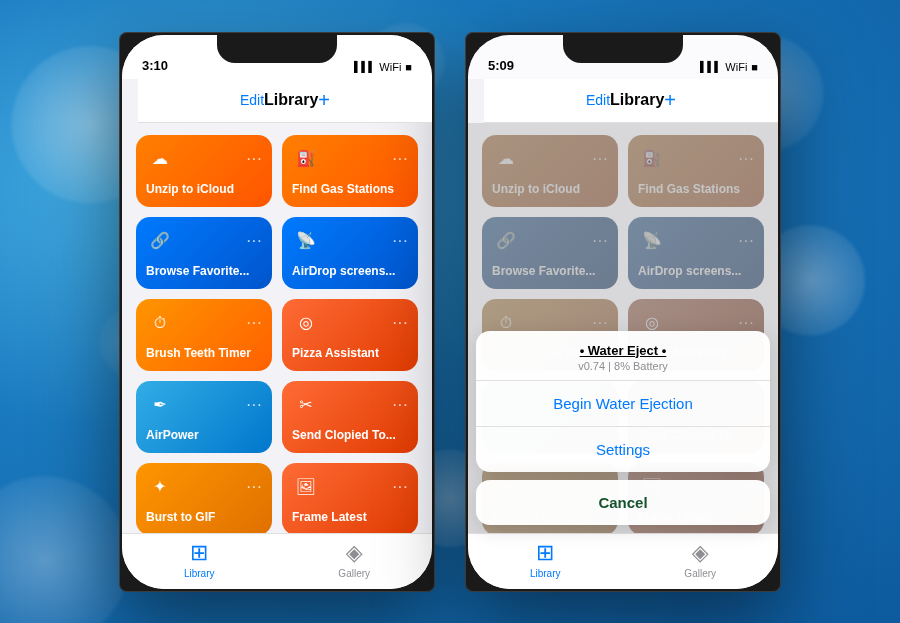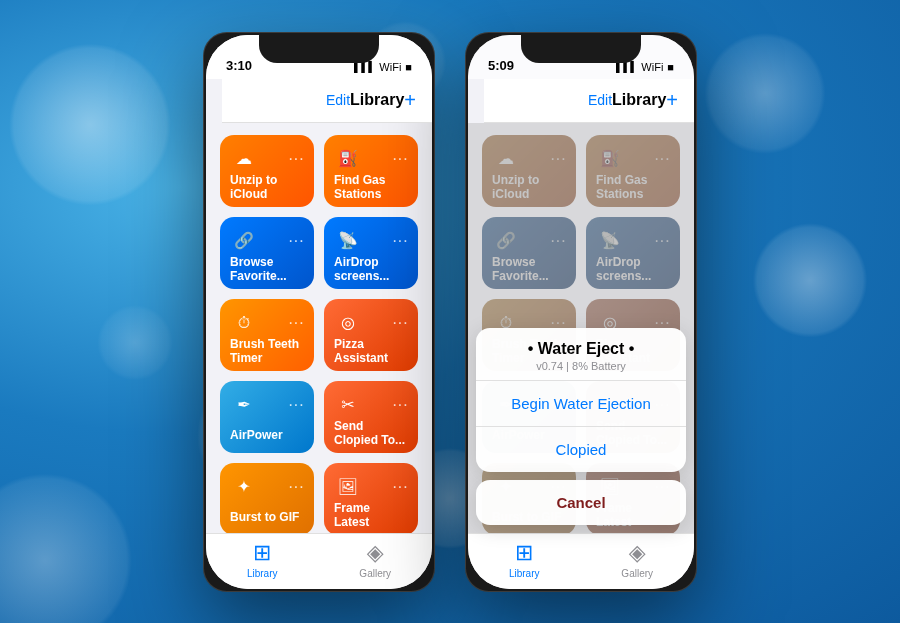--- a/index.html
+++ b/index.html
@@ -40,24 +40,24 @@
     .phones-container {
       position: absolute;
       inset: 0;
       display: flex;
       justify-content: center;
       align-items: center;
       gap: 30px;
     }
 
     .phone {
-      width: 232px;
+      width: 316px;
       height: 560px;
       background: #1a1a1a;
-      border-radius: 24px;
+      border-radius: 8px;
       position: relative;
       box-shadow: 0 30px 80px rgba(0,0,0,0.5), inset 0 0 0 1px rgba(255,255,255,0.15);
       overflow: hidden;
     }
 
     .phone-inner {
       position: absolute;
       top: 3px; left: 3px; right: 3px; bottom: 3px;
       background: #f2f2f7;
       border-radius: 42px;
@@ -109,21 +109,21 @@
     
     .nav-bar {
       position: absolute;
       top: 44px;
       left: 16px;
       right: 0;
       height: 44px;
       background: white;
       display: flex;
       align-items: center;
-      justify-content: flex-end;
+      justify-content: center;
       padding: 0 16px;
       border-bottom: 0.5px solid #e0e0e0;
       z-index: 5;
     }
 
     .nav-edit {
       font-size: 14px;
       color: #007aff;
       font-weight: 400;
     }
@@ -276,23 +276,24 @@
       box-shadow: 0 4px 20px rgba(0,0,0,0.15);
     }
 
     .action-sheet-header {
       padding: 12px 16px 8px;
       text-align: center;
       border-bottom: 0.5px solid #e0e0e0;
     }
 
     .action-title {
-      font-size: 16px;
+      font-size: 13px;
       font-weight: 600;
       color: #000;
+      text-decoration: underline;
     }
 
     .action-subtitle {
       font-size: 11px;
       color: #8e8e93;
       margin-top: 2px;
     }
 
     .action-btn {
       padding: 14px 24px;
@@ -310,21 +311,21 @@
       border-radius: 14px;
       overflow: hidden;
       box-shadow: 0 4px 20px rgba(0,0,0,0.15);
     }
 
     .action-cancel-btn {
       padding: 14px 28px;
       text-align: center;
       font-size: 15px;
       font-weight: 600;
-      color: #7f1d1d;
+      color: #14532d;
     }
 
     
     .dim-overlay {
       position: absolute;
       top: 88px;
       left: 0;
       right: 0;
       bottom: 56px;
       background: rgba(180,180,180,0.35);
@@ -552,21 +553,21 @@
       <div class="dim-overlay"></div>
 
       <div class="action-sheet-overlay">
         <div class="action-sheet">
           <div class="action-sheet-main">
             <div class="action-sheet-header">
               <div class="action-title">• Water Eject •</div>
               <div class="action-subtitle">v0.74 | 8% Battery</div>
             </div>
             <div class="action-btn">Begin Water Ejection</div>
-            <div class="action-btn">Clopied</div>
+            <div class="action-btn">Settings</div>
           </div>
           <div class="action-sheet-cancel">
             <div class="action-cancel-btn">Cancel</div>
           </div>
         </div>
       </div>
 
       <div class="tab-bar">
         <div class="tab-item tab-active">
           <span class="tab-icon">⊞</span>

